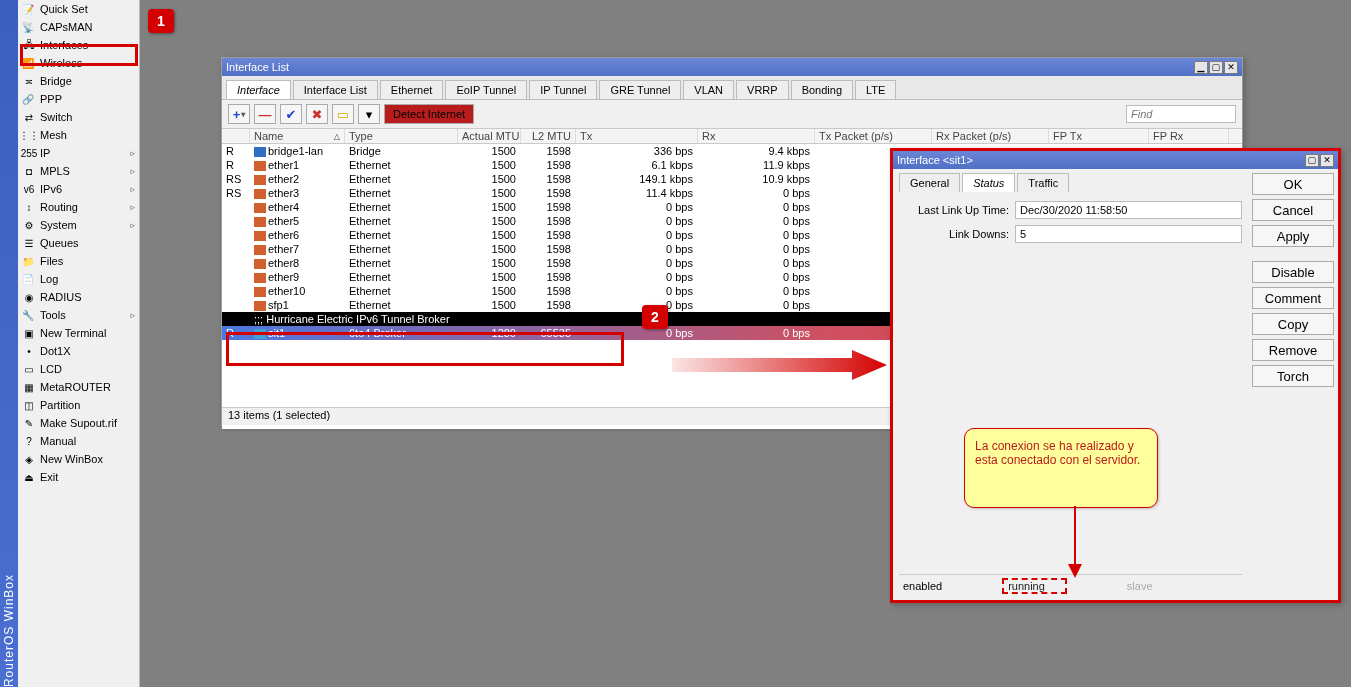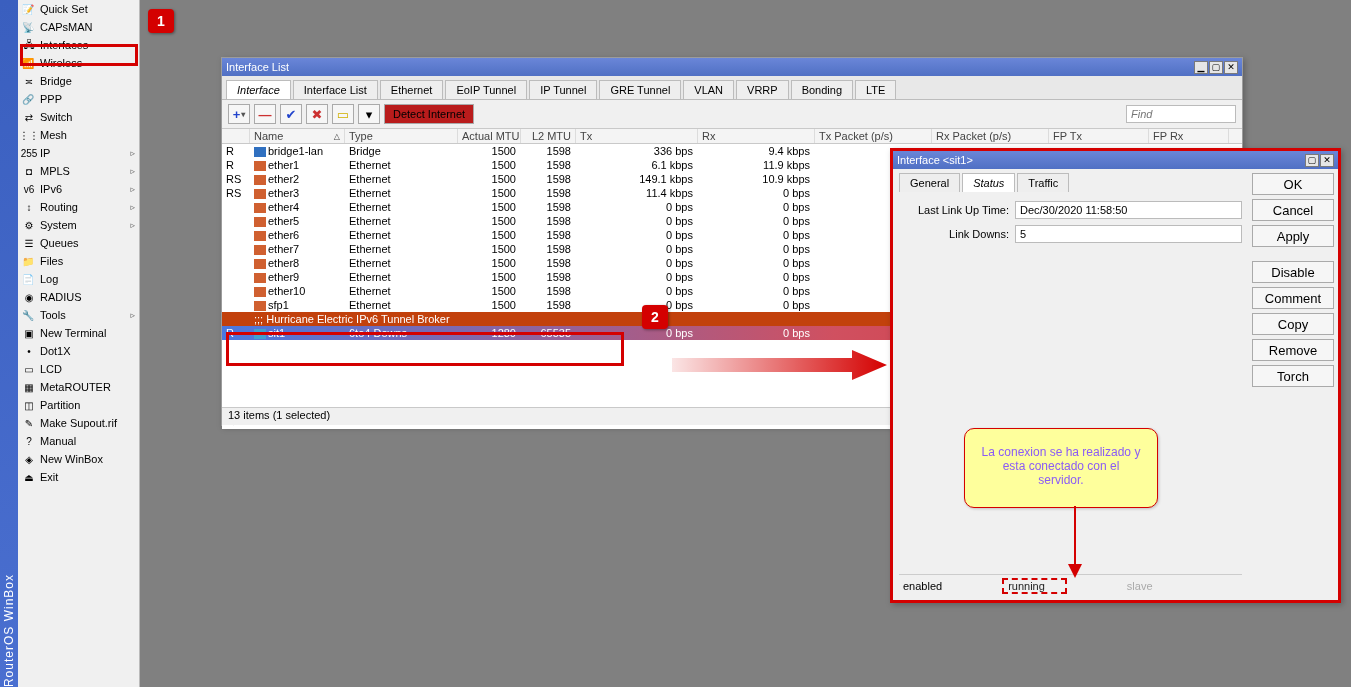--- a/index.html
+++ b/index.html
@@ -34,21 +34,21 @@
 
 .grid-h { display: flex; background: #f4f4f4; border-top: 1px solid #c9c9c9; border-bottom: 1px solid #c9c9c9; font-size: 11px; color: #444; }
 .col { border-right: 1px solid #dcdcdc; padding: 1px 4px; overflow: hidden; white-space: nowrap; }
 .c-flag{width:28px} .c-name{width:95px} .c-type{width:113px} .c-amtu{width:63px;text-align:right} .c-l2{width:55px;text-align:right} .c-tx{width:122px;text-align:right} .c-rx{width:117px;text-align:right} .c-txp{width:117px;text-align:right} .c-rxp{width:117px;text-align:right} .c-fptx{width:100px;text-align:right} .c-fprx{width:80px;text-align:right}
 
 .grid-b { background: #fff; height: 285px; overflow: hidden; position: relative; }
 .row { display:flex; height:14px; align-items:center; font-size:11px; }
 .row .col { border-right: 1px solid transparent; }
 .row.sel { background: linear-gradient(to right, #4a78e0, #d05060 60%, #d03030); color:#fff; }
 .comment-row { font-size:11px; padding-left:32px; color:#222; }
-.comment-row.sel { background:#c2410c; color:#fff; }
+.comment-row.sel { background:#000000; color:#fff; }
 .ii { display:inline-block; width:12px; height:10px; margin-right:2px; vertical-align:middle; }
 .i-brg{background:#3070c0} .i-eth{background:#d06030} .i-sfp{background:#d06030} .i-6to4{background:#40a0d0}
 
 .status-bar { position:absolute; bottom:0; left:0; right:0; height:18px; border-top:1px solid #c9c9c9; background:#f0f0f0; padding:1px 6px; font-size:11px; }
 
 .hilite-row { position:absolute; left:226px; top:332px; width:398px; height:34px; border:3px solid #d40000; pointer-events:none; }
 .arrow { position:absolute; left:672px; top:348px; width:215px; height:34px; pointer-events:none; }
 
 .win-sit { left: 890px; top: 148px; width: 451px; height: 455px; border: 3px solid #d40000; }
 .sit-body { display:flex; height: calc(100% - 18px); }
@@ -57,21 +57,21 @@
 .sit-tabs { display:flex; gap:2px; margin-bottom:6px; }
 .kv { display:flex; align-items:center; margin:3px 0; }
 .kv label { width:110px; text-align:right; margin-right:6px; }
 .kv input { flex:1; height:18px; border:1px solid #bbb; padding:0 4px; background:#fff; font-size:11px; }
 .rbtn { height:22px; border:1px solid #aaa; background:#f6f6f6; cursor:pointer; font-size:13px; }
 
 .sit-footer { border-top:1px solid #ccc; padding:2px 4px; display:flex; gap:60px; align-items:center; margin-top:auto; height: 22px; }
 .running-box { border:2px dashed #d40000; padding:0 20px 0 4px; color:#222; }
 .slave { color:#aaa; }
 
-.note { position:absolute; left:964px; top:428px; width:194px; height:80px; background:#feff9c; border:1px solid #d40000; border-radius:10px; padding:16px; font-size:12px; color:#8b5cf6; box-shadow:1px 1px 3px rgba(0,0,0,.2);text-align:center; }
+.note { position:absolute; left:964px; top:428px; width:194px; height:80px; background:#feff9c; border:1px solid #d40000; border-radius:10px; padding:10px; font-size:12px; color:#b91c1c; box-shadow:1px 1px 3px rgba(0,0,0,.2); }
 .note-arrow { position:absolute; left:1060px; top:506px; pointer-events:none; }
 
 .t-drop { font-size:8px; padding-left:1px; color:#555; }
 </style>
 </head>
 <body>
 
 <div class="vtitle">
     <span>RouterOS WinBox</span>
   </div>
@@ -348,21 +348,21 @@
         <div class="col c-type">Ethernet</div>
         <div class="col c-amtu">1500</div>
         <div class="col c-l2">1598</div>
         <div class="col c-tx">0 bps</div>
         <div class="col c-rx">0 bps</div>
       </div>
       <div class="row comment-row sel">;;; Hurricane Electric IPv6 Tunnel Broker</div>
       <div class="row sel">
         <div class="col c-flag">R</div>
         <div class="col c-name"><span class="ii i-6to4"></span>sit1</div>
-        <div class="col c-type">6to4 Downs</div>
+        <div class="col c-type">6to4 Broker</div>
         <div class="col c-amtu">1280</div>
         <div class="col c-l2">65535</div>
         <div class="col c-tx">0 bps</div>
         <div class="col c-rx">0 bps</div>
       </div>
       <div style="position: absolute; bottom: 2px; left: 4px; font-size: 10px; color: rgb(102, 102, 102);">◄</div>
     </div>
   <div class="status-bar">13 items (1 selected)</div>
 </div>
 

